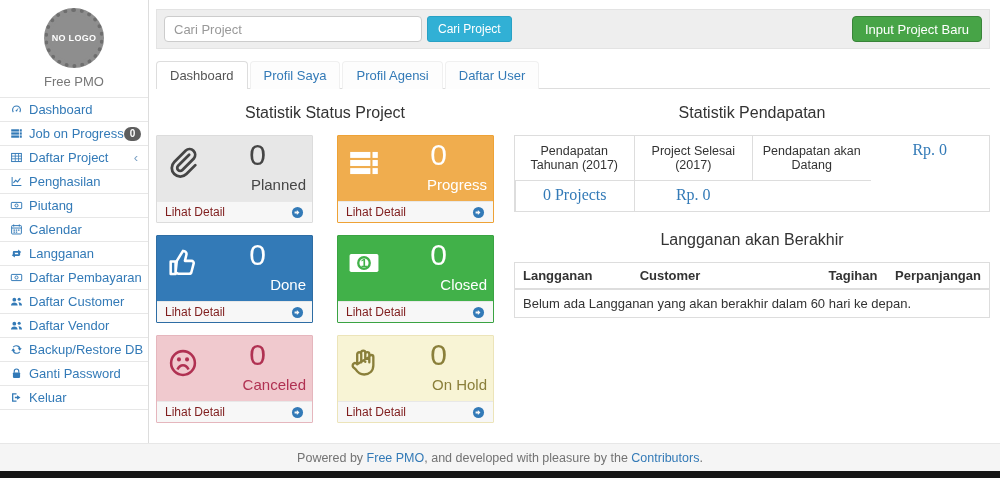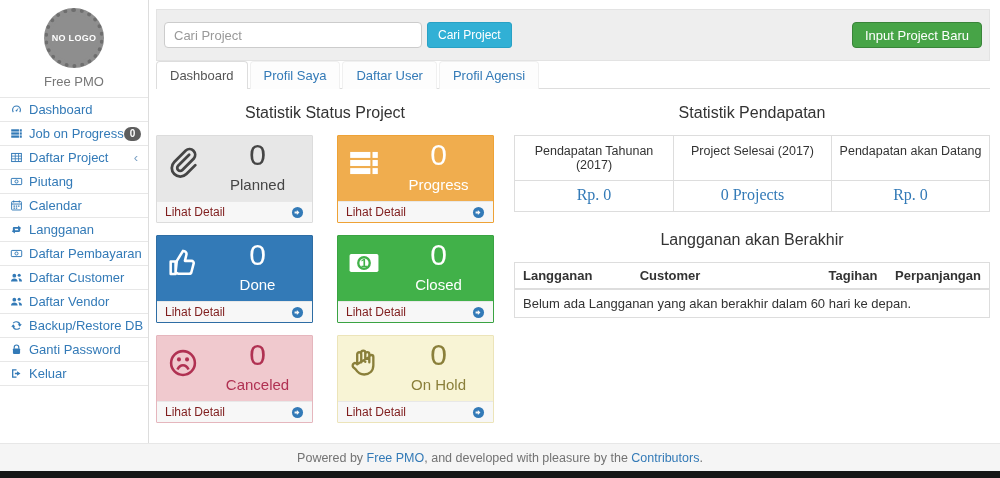--- a/index.html
+++ b/index.html
@@ -13,44 +13,44 @@
   .app-name { text-align:center; color:#777; font-size:13px; margin:6px 0 8px; }
   .menu { border-top:1px solid #e7e7e7; }
   .menu-item { display:flex; align-items:center; padding:4px 6px 4px 10px; border-bottom:1px solid #e7e7e7; color:#337ab7; font-size:13px; cursor:pointer; min-height:24px; }
   .menu-item .ic { width:13px; height:13px; margin-right:6px; flex:0 0 auto; }
   .mi-label { white-space:nowrap; }
   .mi-badge { margin-left:auto; margin-right:6px; background:#5e5e5e; color:#fff; border-radius:10px; font-size:10px; font-weight:bold; padding:2px 6px; line-height:1; }
   .mi-chevron { margin-left:auto; margin-right:4px; color:#7aa0c4; font-size:13px; line-height:1; }
 
   
   .main { position:absolute; left:150px; top:0; width:850px; height:443px; background:#fff; }
-  .search-well { position:absolute; left:6px; right:10px; top:9px; height:52px; background:#eeeeee; border:1px solid #e3e3e3; border-radius:0; display:flex; align-items:center; padding:0 7px; }
+  .search-well { position:absolute; left:6px; right:10px; top:9px; height:40px; background:#eeeeee; border:1px solid #e3e3e3; border-radius:0; display:flex; align-items:center; padding:0 7px; }
   .search-input { width:258px; height:26px; border:1px solid #ccc; border-radius:4px; padding:0 9px; font-size:13px; color:#555; background:#fff; font-family:inherit; }
   .search-input::placeholder { color:#999; }
   .btn { border-radius:3px; font-size:12px; font-family:inherit; cursor:pointer; color:#fff; }
   .btn-search { margin-left:5px; height:26px; padding:0 10px; background:#31b0d5; border:1px solid #28a1c5; }
   .btn-new { margin-left:auto; height:26px; padding:0 12px; font-size:13px; background:#47a447; border:1px solid #398439; border-radius:4px; }
 
   .tabs { position:absolute; left:6px; right:10px; top:60px; height:29px; border-bottom:1px solid #ddd; display:flex; }
   .tab { font-size:13px; color:#337ab7; padding:6px 13px; border:1px solid #f0f0f0; border-bottom:none; border-radius:4px 4px 0 0; margin-right:2px; background:#fdfdfd; cursor:pointer; position:relative; top:1px; line-height:16px; }
   .tab.active { color:#555; background:#fff; border-color:#ddd; }
 
   .status-col { position:absolute; left:6px; top:95px; width:338px; }
   .section-title { text-align:center; font-size:16px; color:#333; margin:9px 0 13px; }
   .cards { display:grid; grid-template-columns:157px 157px; column-gap:24px; row-gap:12px; }
   .scard { width:157px; border:1px solid var(--bd); border-radius:1px; }
   .scard-body { position:relative; height:65px; background:var(--bg); color:var(--fg); }
   .scard-body .ci { position:absolute; left:9px; top:10px; width:34px; height:34px; }
   .scard-num { position:absolute; left:52px; right:6px; top:2px; text-align:center; font-size:30px; }
-  .scard-label { position:absolute; left:52px; right:6px; top:40px; text-align:center; font-size:15px; }
+  .scard-label { position:absolute; left:52px; right:6px; top:40px; text-align:right; font-size:15px; }
   .scard-foot { height:21px; background:#f7f7f7; border-top:1px solid #e8e8e8; display:flex; align-items:center; justify-content:space-between; padding:0 8px; font-size:12px; color:#7f1d1d; cursor:pointer; }
   .scard-foot .ai { width:13px; height:13px; color:#337ab7; }
 
   .right-col { position:absolute; left:364px; right:10px; top:95px; }
-  .pend-table { display:grid; grid-template-columns:1fr 1fr 1fr; border:1px solid #ddd; margin-top:0; }
+  .pend-table { display:grid; grid-template-columns:1fr 1fr 1fr 1fr; border:1px solid #ddd; margin-top:0; }
   .pend-h { padding:8px 4px; font-size:12.5px; color:#333; text-align:center; border-bottom:1px solid #ddd; }
   .pend-v { padding:5px 4px 7px; font-size:16px; color:#337ab7; text-align:center; cursor:pointer;font-family:Liberation Serif, serif; }
   .pend-h + .pend-h, .pend-v + .pend-v { border-left:1px solid #ddd; }
 
   .lang-title { margin-top:19px; }
   table.lang { width:100%; border-collapse:collapse; border:1px solid #ddd; margin-top:12px; }
   table.lang th { font-size:13px; color:#333; text-align:left; font-weight:bold; padding:5px 8px; border-bottom:2px solid #ddd; }
   table.lang td { font-size:13px; color:#333; padding:6px 8px; }
 
   
@@ -94,20 +94,27 @@
           <g fill="none" stroke="currentColor" stroke-width="1.2">
             <rect x="2" y="3" width="12" height="10"></rect>
             <path d="M2 6.3h12M2 9.6h12M6.5 3v10M10.5 3v10" stroke-width="1"></path>
           </g>
         </svg>
         <span class="mi-label">Daftar Project</span>
         <span class="mi-chevron">‹</span>
       </div>
       <div class="menu-item">
         <svg class="ic" viewBox="0 0 16 16" fill="currentColor">
+          <path d="M2 2.5v11h12v-1.2H3.2V2.5z"></path>
+          <path fill="none" stroke="currentColor" stroke-width="1.4" d="M4.2 9.8l2.8-3.2 2.3 1.9 3.5-4.5"></path>
+        </svg>
+        <span class="mi-label">Penghasilan</span>
+      </div>
+      <div class="menu-item">
+        <svg class="ic" viewBox="0 0 16 16" fill="currentColor">
           <g fill="none" stroke="currentColor" stroke-width="1.2">
             <rect x="1.6" y="4.2" width="12.8" height="7.6" rx="0.8"></rect>
             <circle cx="8" cy="8" r="1.9"></circle>
           </g>
         </svg>
         <span class="mi-label">Piutang</span>
       </div>
       <div class="menu-item">
         <svg class="ic" viewBox="0 0 16 16" fill="currentColor">
           <path d="M4.5 1.8v2.4M11.5 1.8v2.4" stroke="currentColor" stroke-width="1.3" fill="none"></path>
@@ -181,22 +188,22 @@
 
   <div class="search-well">
     <input class="search-input" type="text" placeholder="Cari Project" style="">
     <button class="btn btn-search">Cari Project</button>
     <button class="btn btn-new">Input Project Baru</button>
   </div>
 
   <div class="tabs">
       <div class="tab active">Dashboard</div>
       <div class="tab">Profil Saya</div>
+      <div class="tab">Profil Agensi</div>
       <div class="tab">Daftar User</div>
-      <div class="tab">Profil Agensi</div>
     </div>
 
   <div class="status-col">
     <div class="section-title">Statistik Status Project</div>
     <div class="cards">
         <div class="scard" style="--bg: #e7e7e7; --bd: #dcdcdc; --fg: #454545;">
           <div class="scard-body">
             <svg class="ci" viewBox="0 0 16 16" fill="currentColor">
               <path fill="none" stroke="currentColor" stroke-width="1.3" stroke-linecap="round" d="M10.9 4.1L5.7 9.3a1.4 1.4 0 0 0 2 2l5.4-5.4a2.7 2.7 0 0 0-3.8-3.8L3.9 7.5a4 4 0 0 0 5.7 5.7l4.2-4.2"></path>
             </svg>

